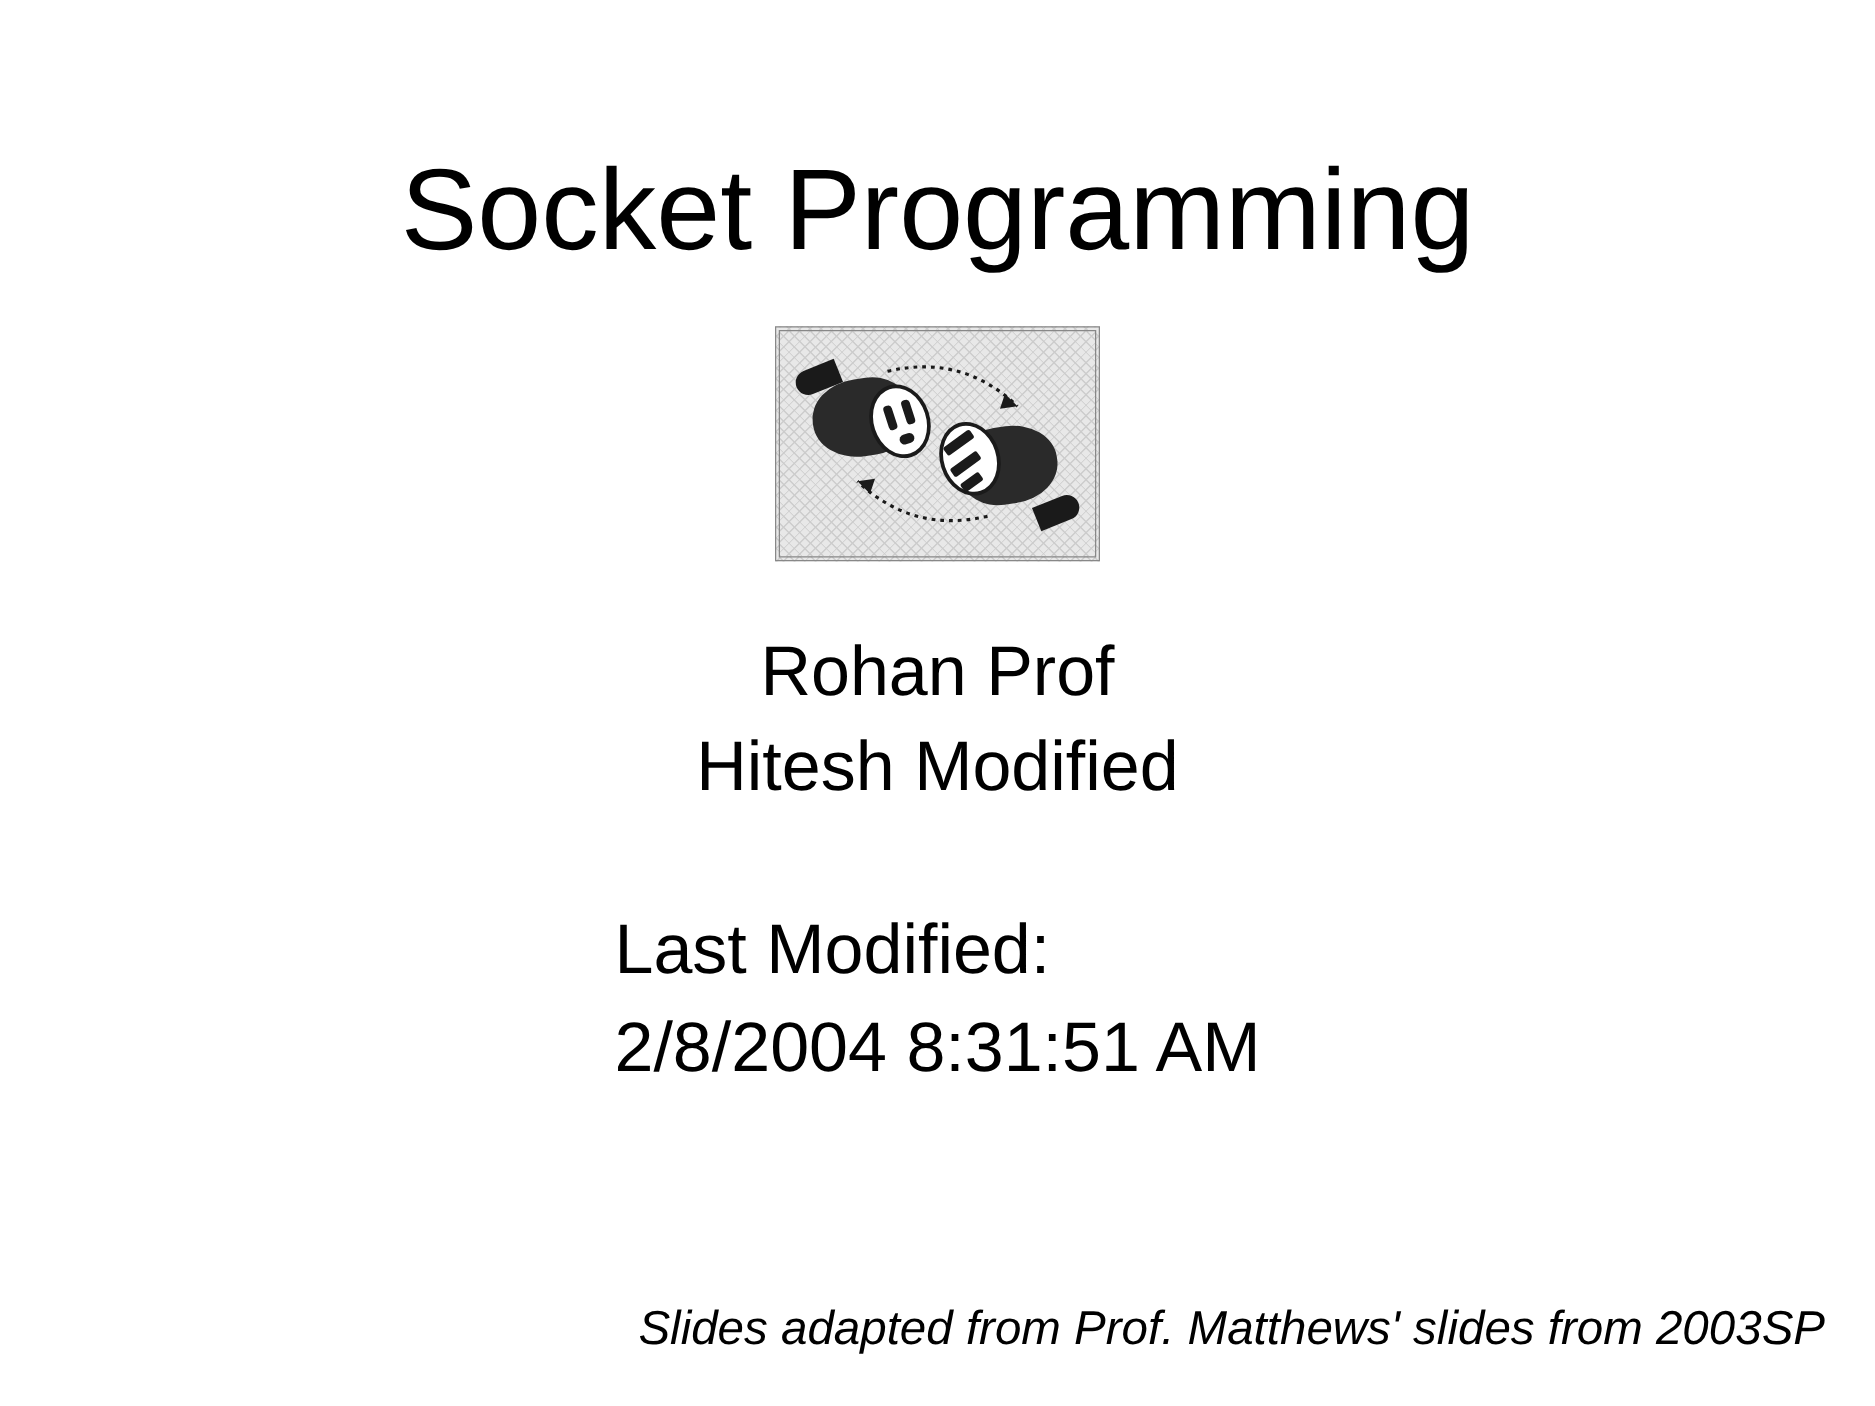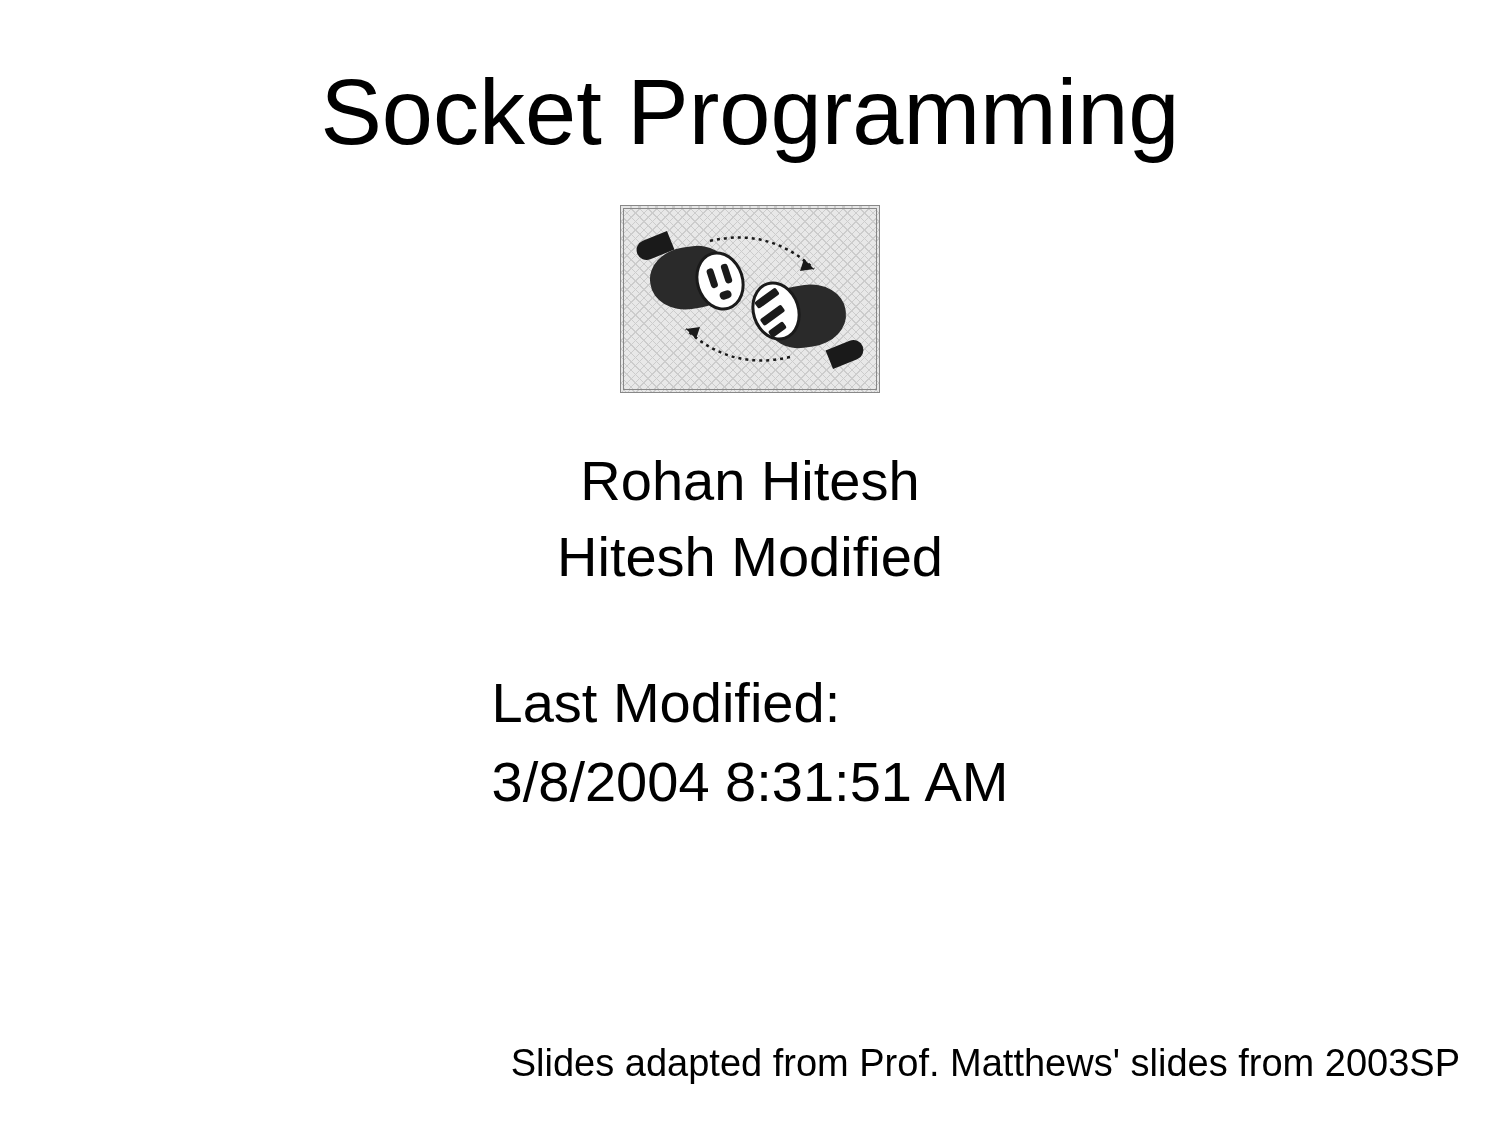--- a/index.html
+++ b/index.html
@@ -14,21 +14,21 @@
       font-family: Arial, Helvetica, sans-serif;
       color: #000000;
       position: relative;
     }
     .slide {
       width: 100%;
       height: 100%;
       display: flex;
       flex-direction: column;
       align-items: center;
-      padding-top: 60px;
+      padding-top: 116px;
     }
     .title {
       font-size: 92px;
       font-weight: normal;
       text-align: center;
       margin-bottom: 40px;
     }
     .image-frame {
       width: 260px;
       height: 188px;
@@ -154,20 +154,21 @@
     }
     .modified-line {
       display: block;
     }
     .footer {
       position: absolute;
       bottom: 40px;
       right: 40px;
       font-size: 38px;
       text-align: center;
+      font-style: italic;
     }
   </style>
 </head>
 <body>
 
 <div class="slide">
   <h1 class="title">Socket Programming</h1>
 
   <div class="image-frame" title="socket-plug-illustration">
     <div class="socket-graphic">
@@ -188,23 +189,23 @@
       <div class="plug-body-right"></div>
       <div class="plug-face-right">
         <div class="prong prong1"></div>
         <div class="prong prong2"></div>
         <div class="prong prong3"></div>
       </div>
     </div>
   </div>
 
   <div class="authors">
-    <span class="author-line">Rohan Hitesh</span>
+    <span class="author-line">Rohan Prof</span>
     <span class="author-line">Hitesh Modified</span>
   </div>
 
   <div class="modified">
     <span class="modified-line">Last Modified:</span>
-    <span class="modified-line">3/8/2004 8:31:51 AM</span>
+    <span class="modified-line">2/8/2004 8:31:51 AM</span>
   </div>
 
   <div class="footer">Slides adapted from Prof. Matthews' slides from 2003SP</div>
 </div>
 
 </body></html>

